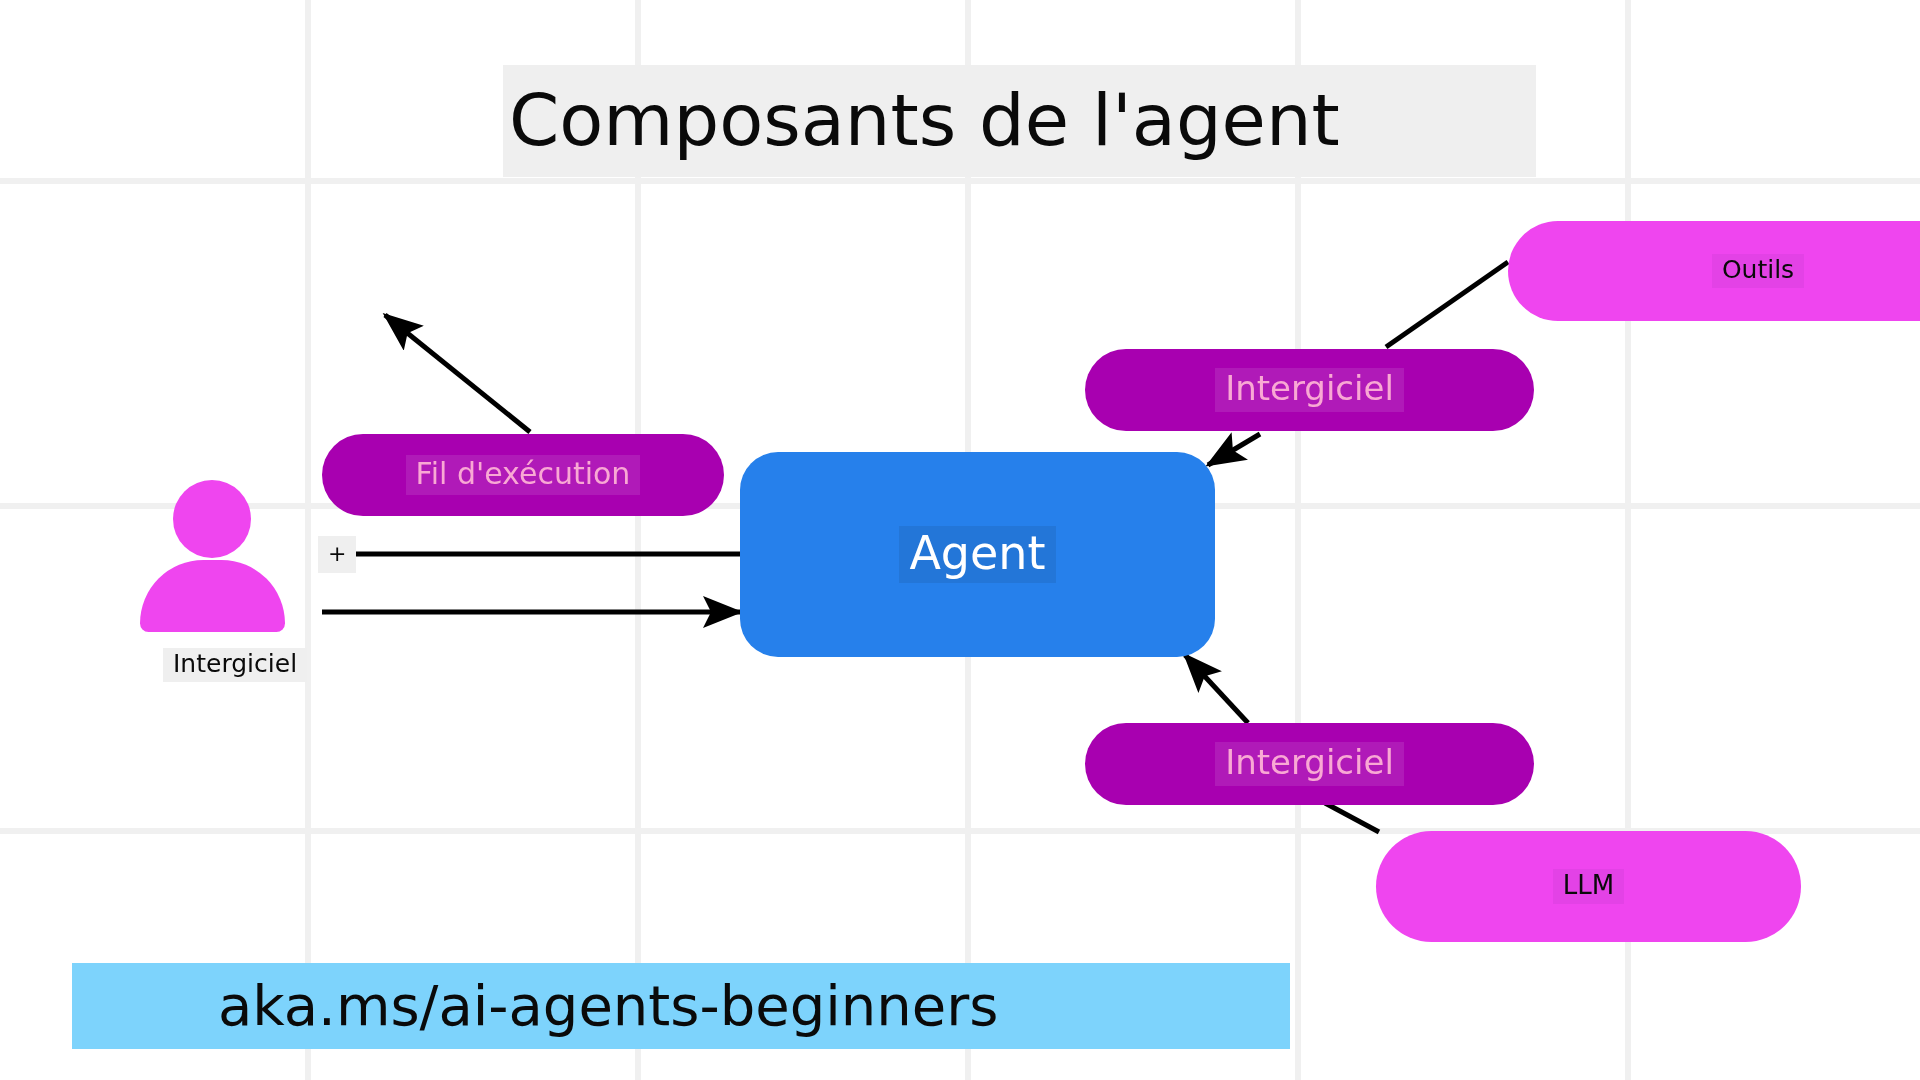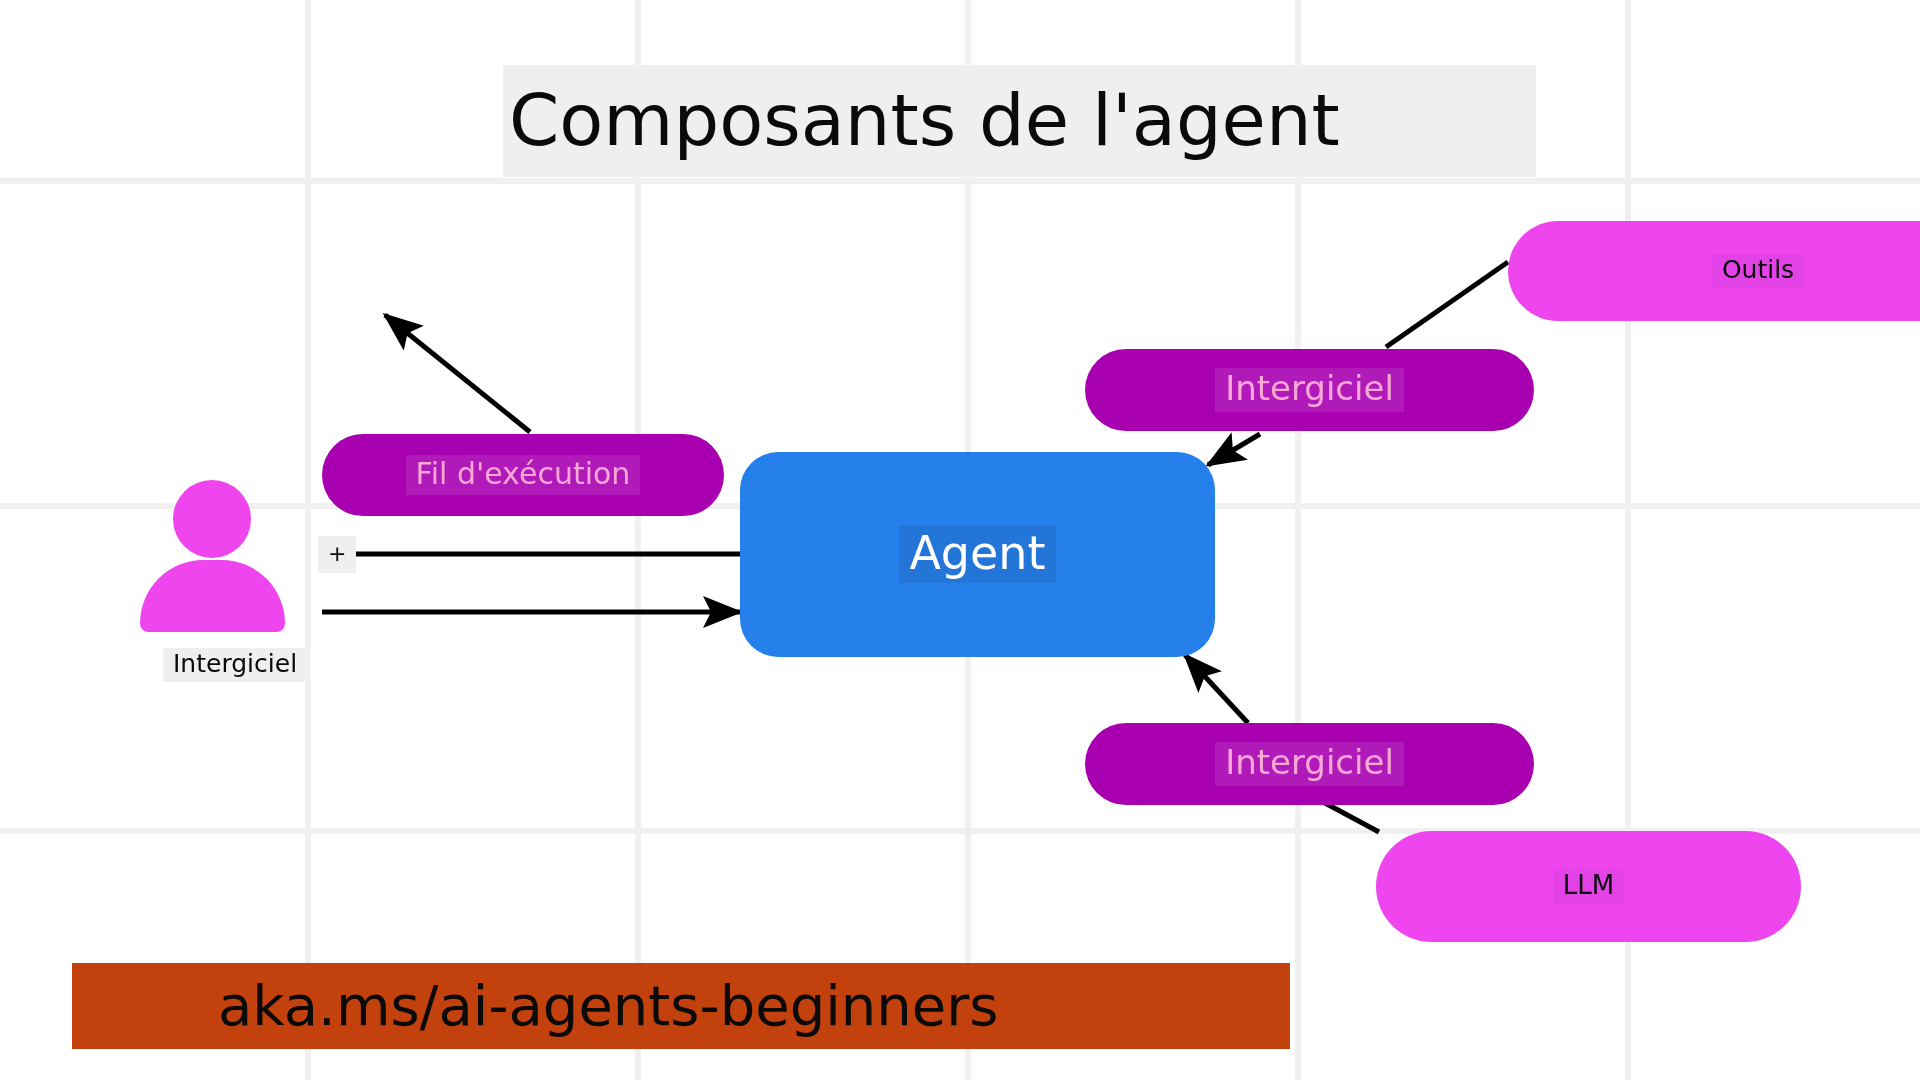--- a/index.html
+++ b/index.html
@@ -103,21 +103,21 @@
   }
 
   #footer-band {
     position: absolute;
     left: 72px;
     top: 963px;
     width: 1218px;
     height: 86px;
     display: flex;
     align-items: center;
-    background: #c2410c;
+    background: #7dd3fc;
   }
   #footer-band .lbl {
     font-size: 56px;
     margin-left: 140px;
     padding: 0 6px;
     background: transparent;
     color: #0a0a0a;
   }
 
   #node-memoire {

